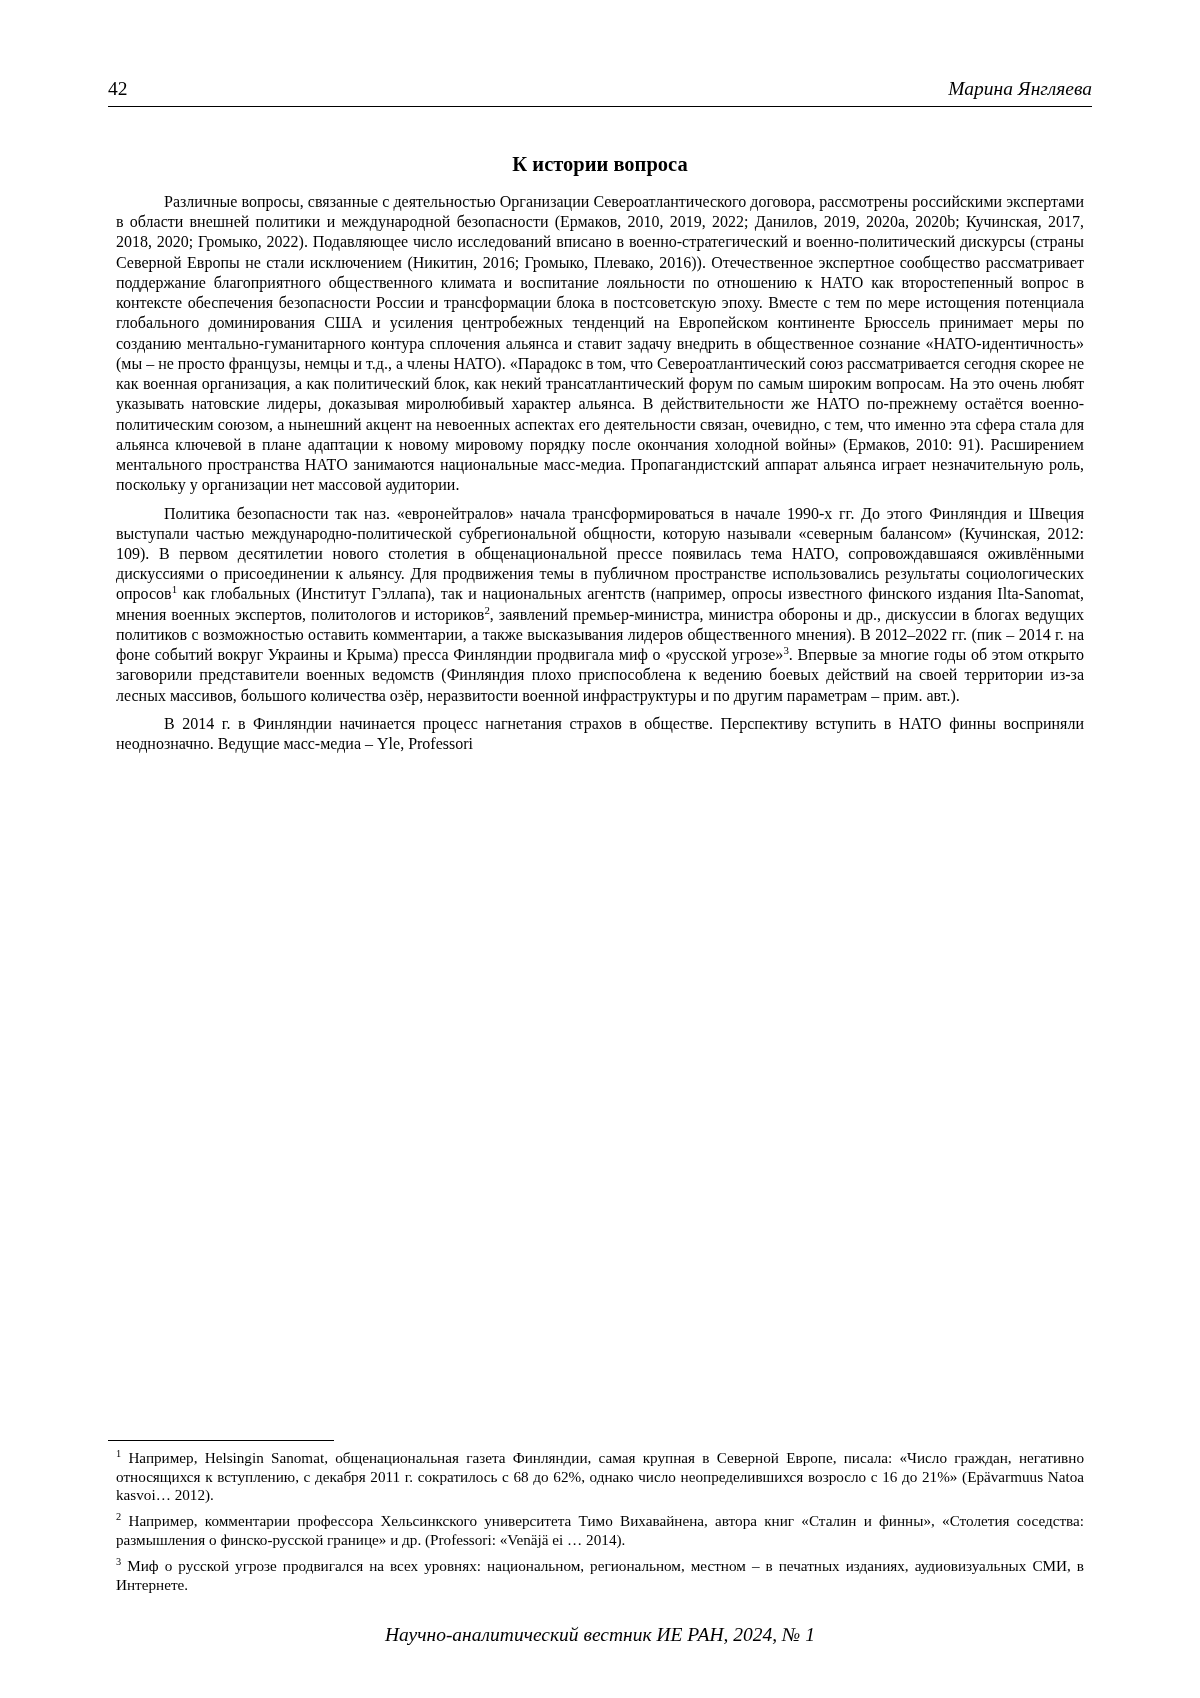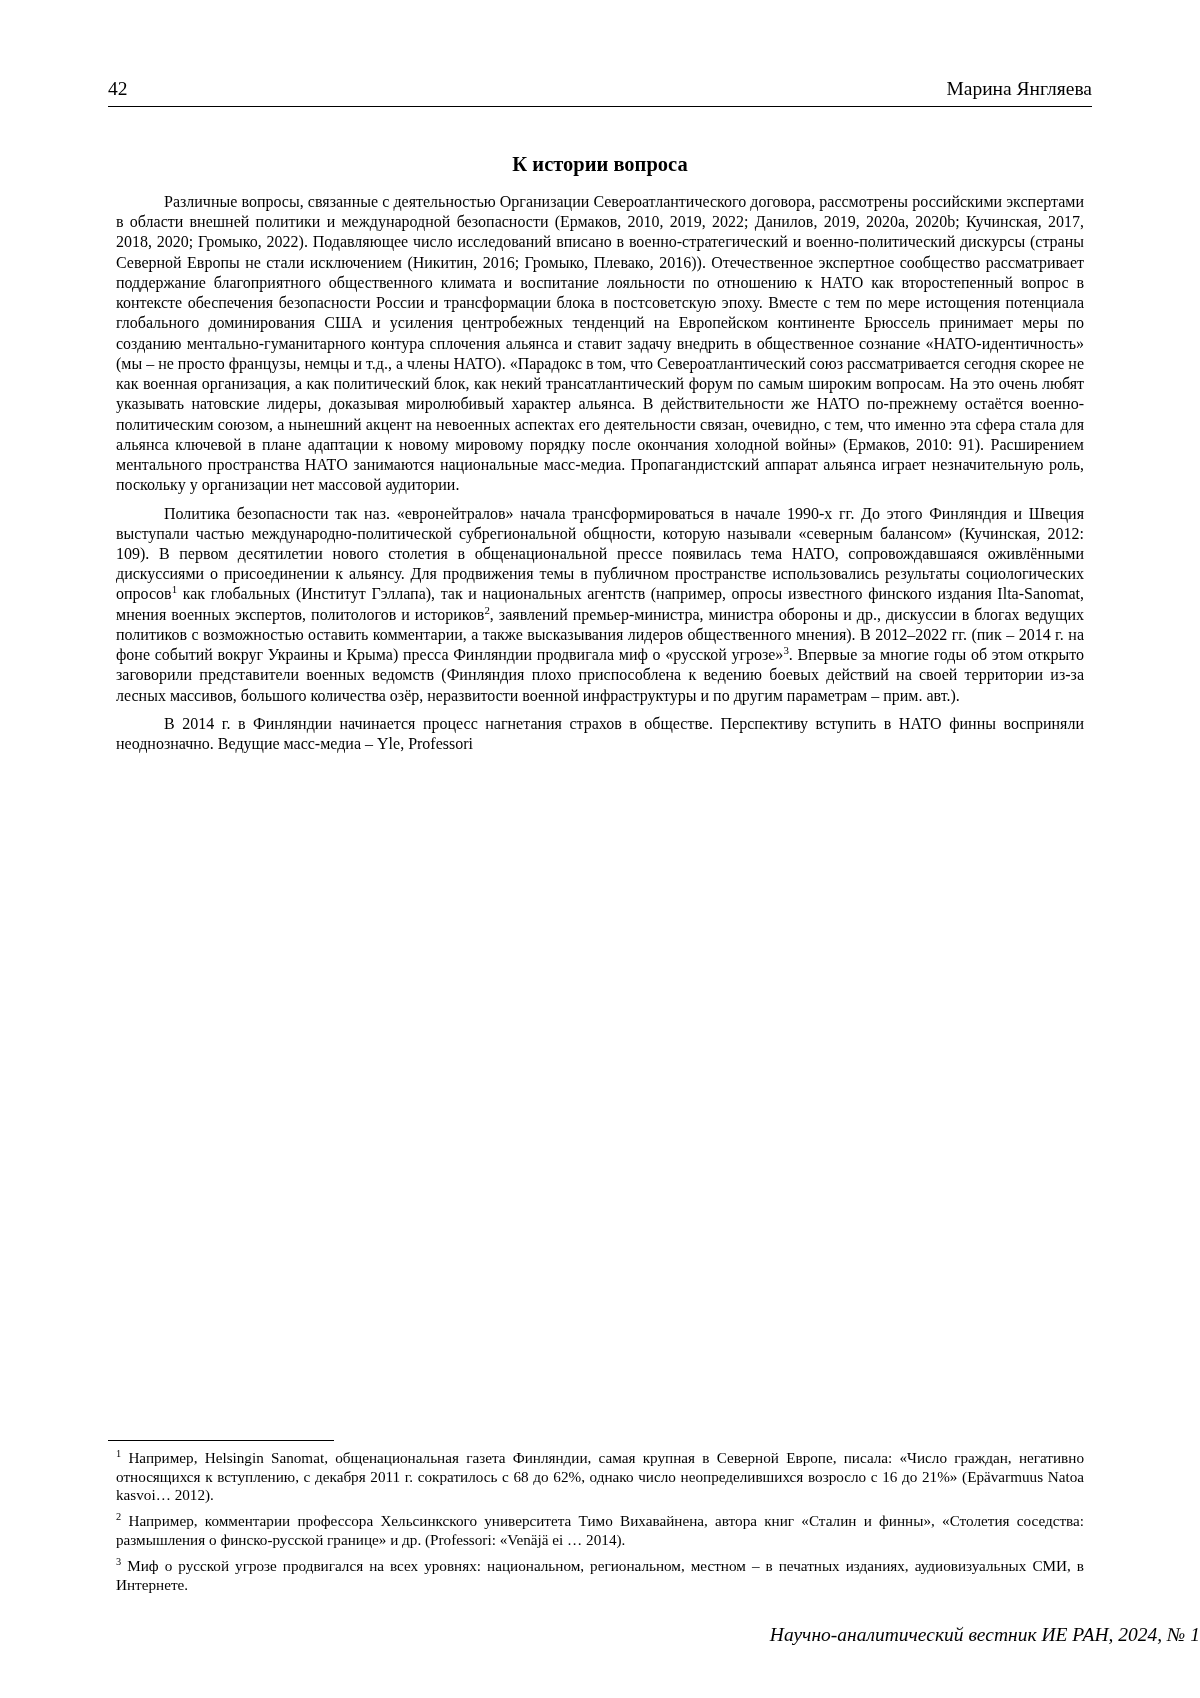--- a/index.html
+++ b/index.html
@@ -29,20 +29,21 @@
     align-items: baseline;
     font-size: 19.5px;
     padding-bottom: 6px;
     border-bottom: 1.3px solid #000;
   }
   .header .page-num {
     font-family: "Liberation Serif", serif;
     font-size: 19.5px;
   }
   .header .running-author {
+    font-style: italic;
     font-size: 19.5px;
   }
   .section-title {
     text-align: center;
     font-weight: bold;
     font-size: 20.5px;
     margin-top: 46px;
     margin-bottom: 16px;
   }
   p.body {
@@ -77,21 +78,21 @@
   }
   .footnotes p {
     margin: 8px;
     text-indent: 0;
   }
   .footer {
     position: absolute;
     left: 0;
     right: 0;
     bottom: 52px;
-    text-align: right;
+    text-align: center;
     font-style: italic;
     font-size: 19.5px;
   }
 </style>
 </head>
 <body>
 
 <div class="page">
 
   <div class="header">

